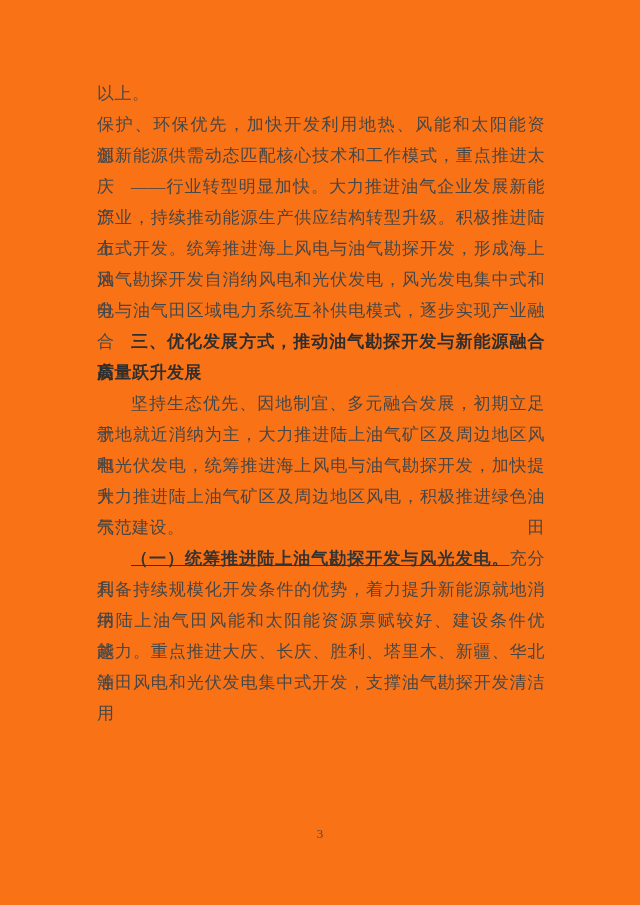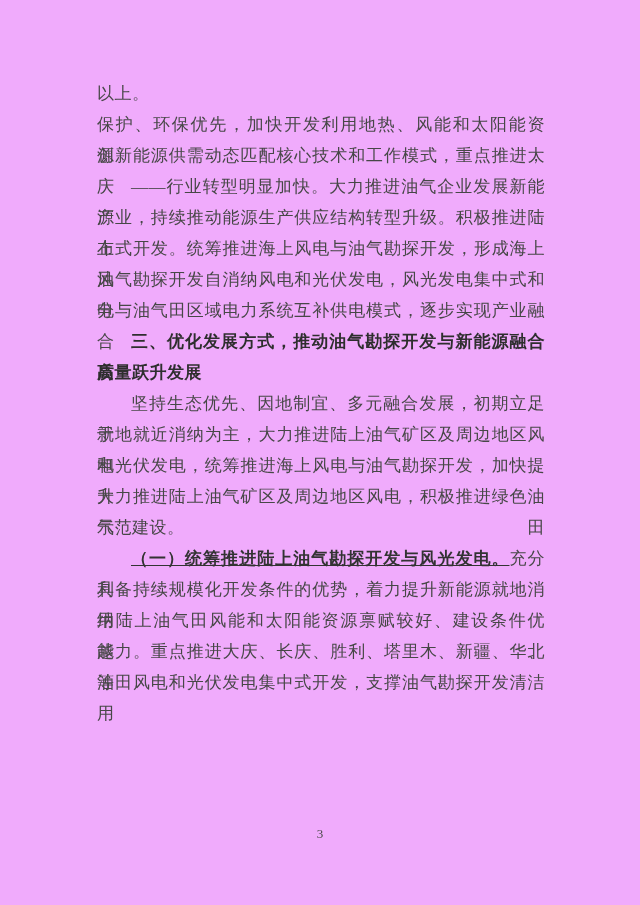--- a/index.html
+++ b/index.html
@@ -4,21 +4,21 @@
 <style>
   html, body {
     margin: 0;
     padding: 0;
     background: #ffffff;
   }
   .page {
     position: relative;
     width: 640px;
     height: 905px;
-    background: #f0abfc;
+    background: #f97316;
     overflow: hidden;
     font-family: "Liberation Serif", "DejaVu Serif", serif;
     color: #474747;
   }
   .text-block {
     position: absolute;
     left: 97px;
     top: 78px;
     width: 448px;
   }

